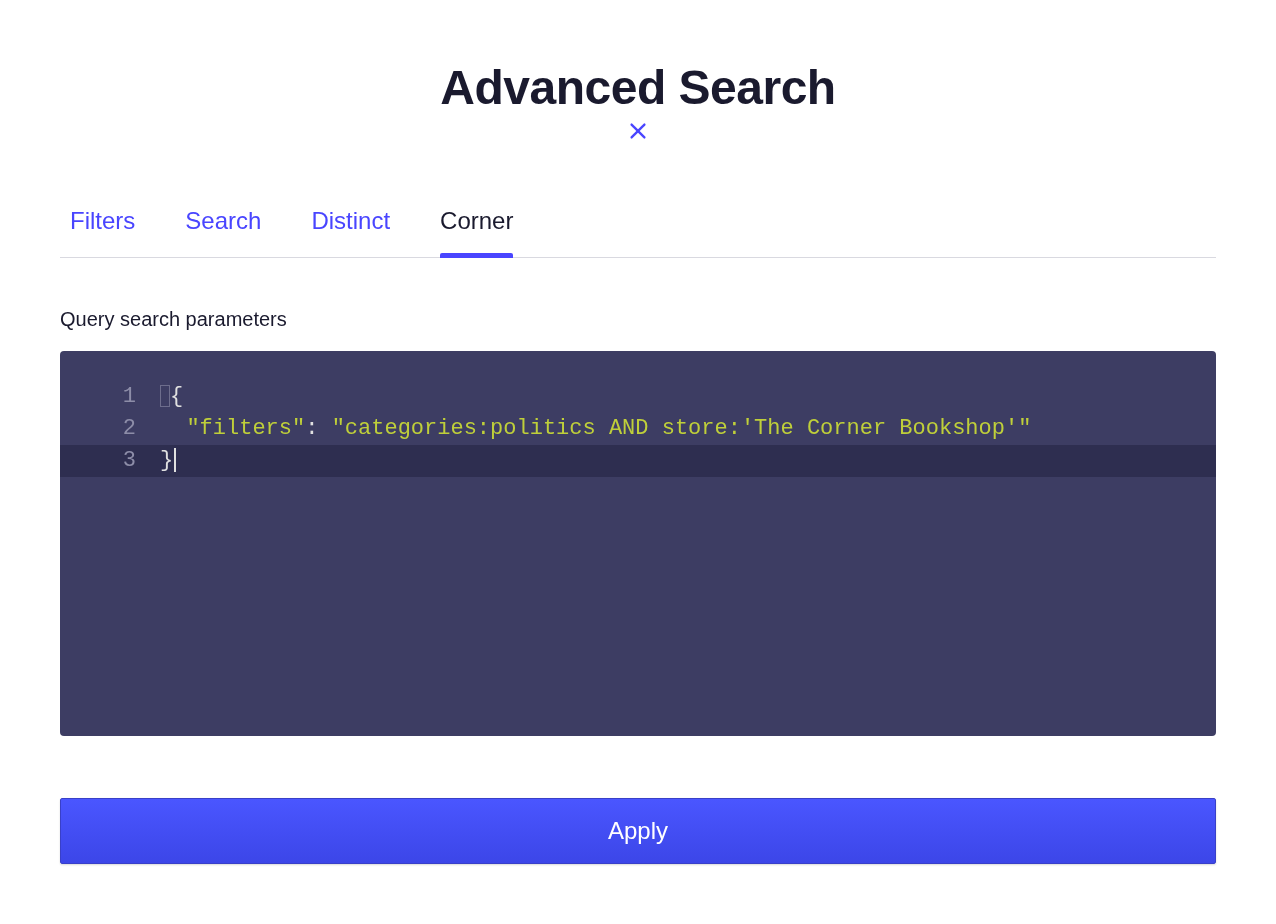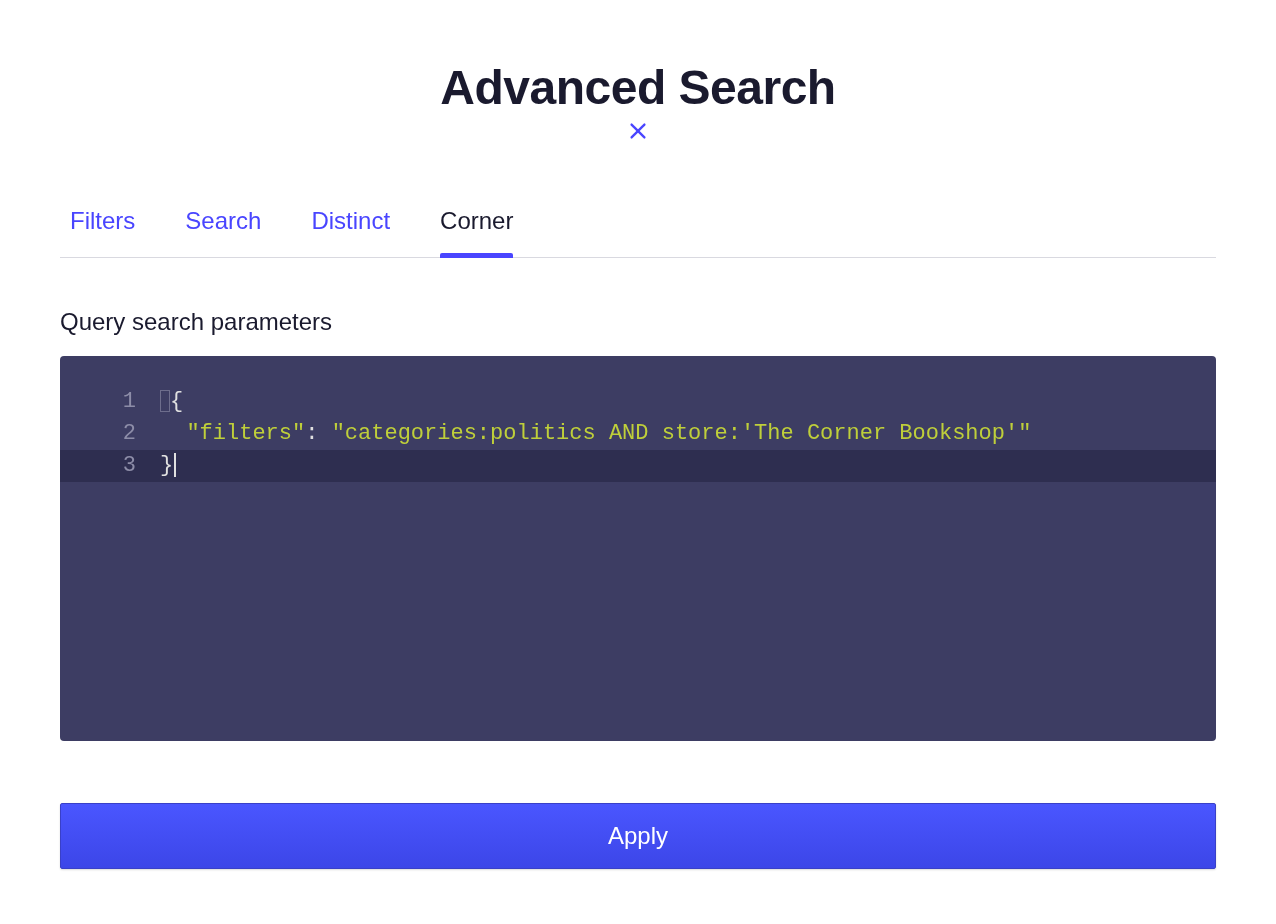--- a/index.html
+++ b/index.html
@@ -68,21 +68,21 @@
       content: "";
       position: absolute;
       bottom: -1px;
       left: 0;
       right: 0;
       height: 5px;
       background: #4945ff;
       border-radius: 2px 2px 0 0;
     }
     .section-label {
-      font-size: 24px;
+      font-size: 20px;
       color: #1a1a2e;
       margin-bottom: 20px;
       font-weight: 400;
     }
     .code-editor {
       background: #3d3d63;
       border-radius: 4px;
       padding: 30px 0 30px 0;
       font-family: "SFMono-Regular", Consolas, "Liberation Mono", Menlo, Courier, monospace;
       font-size: 22px;

